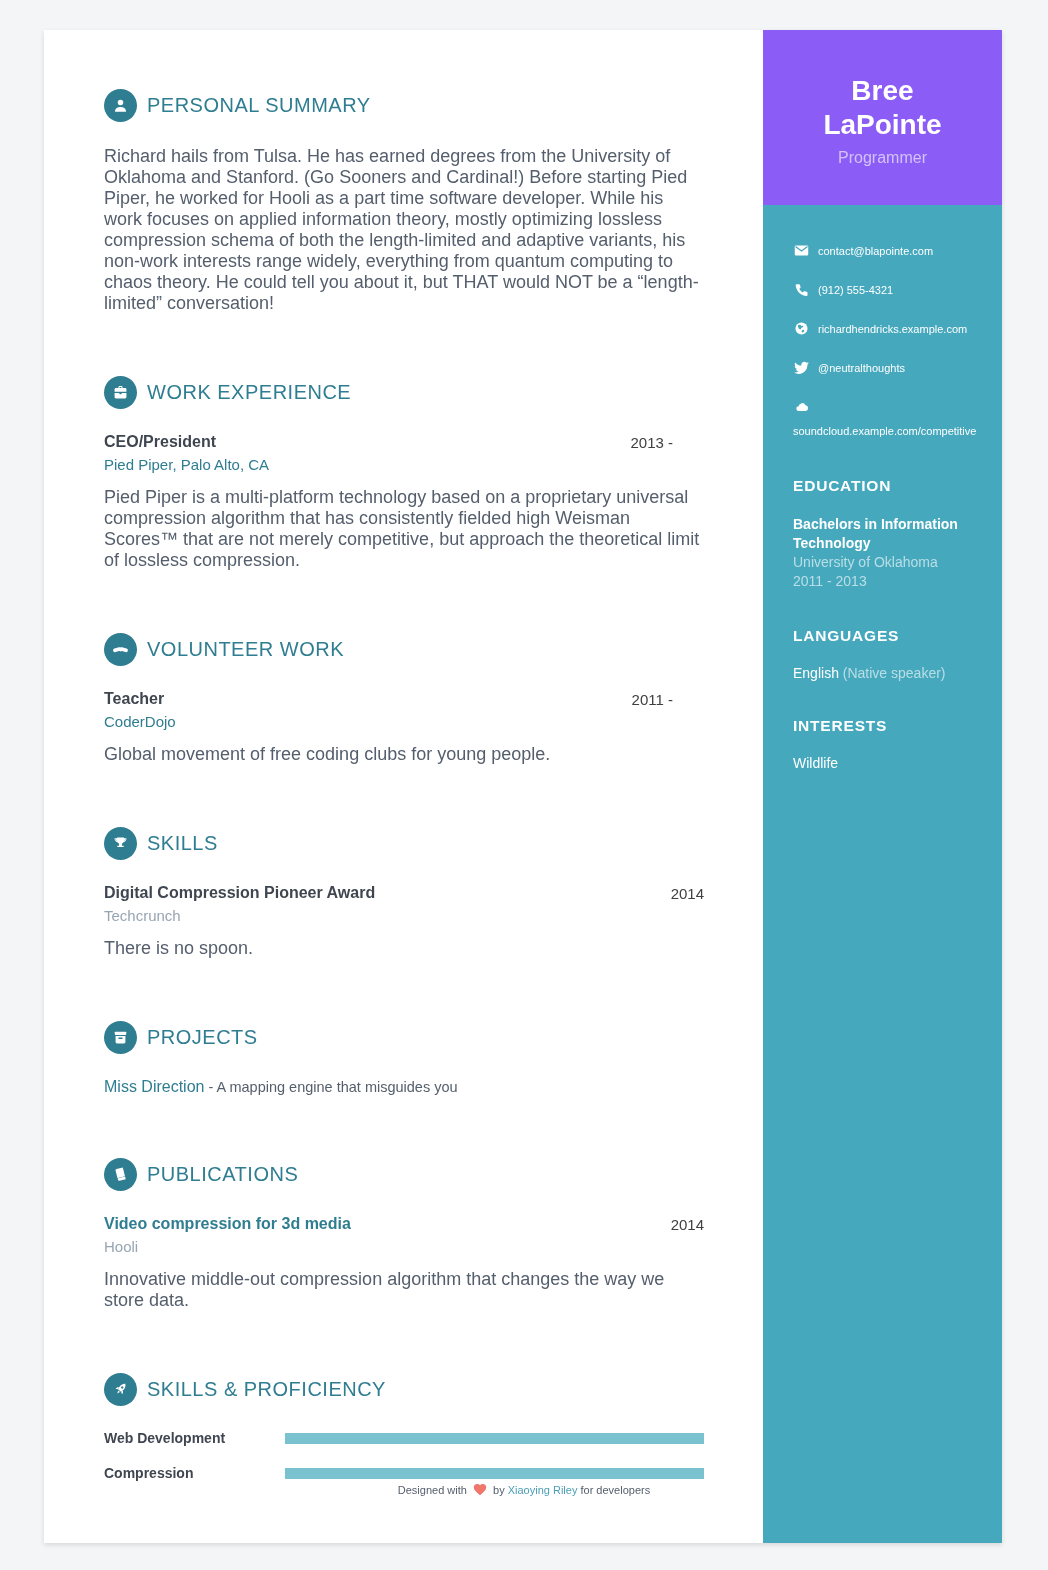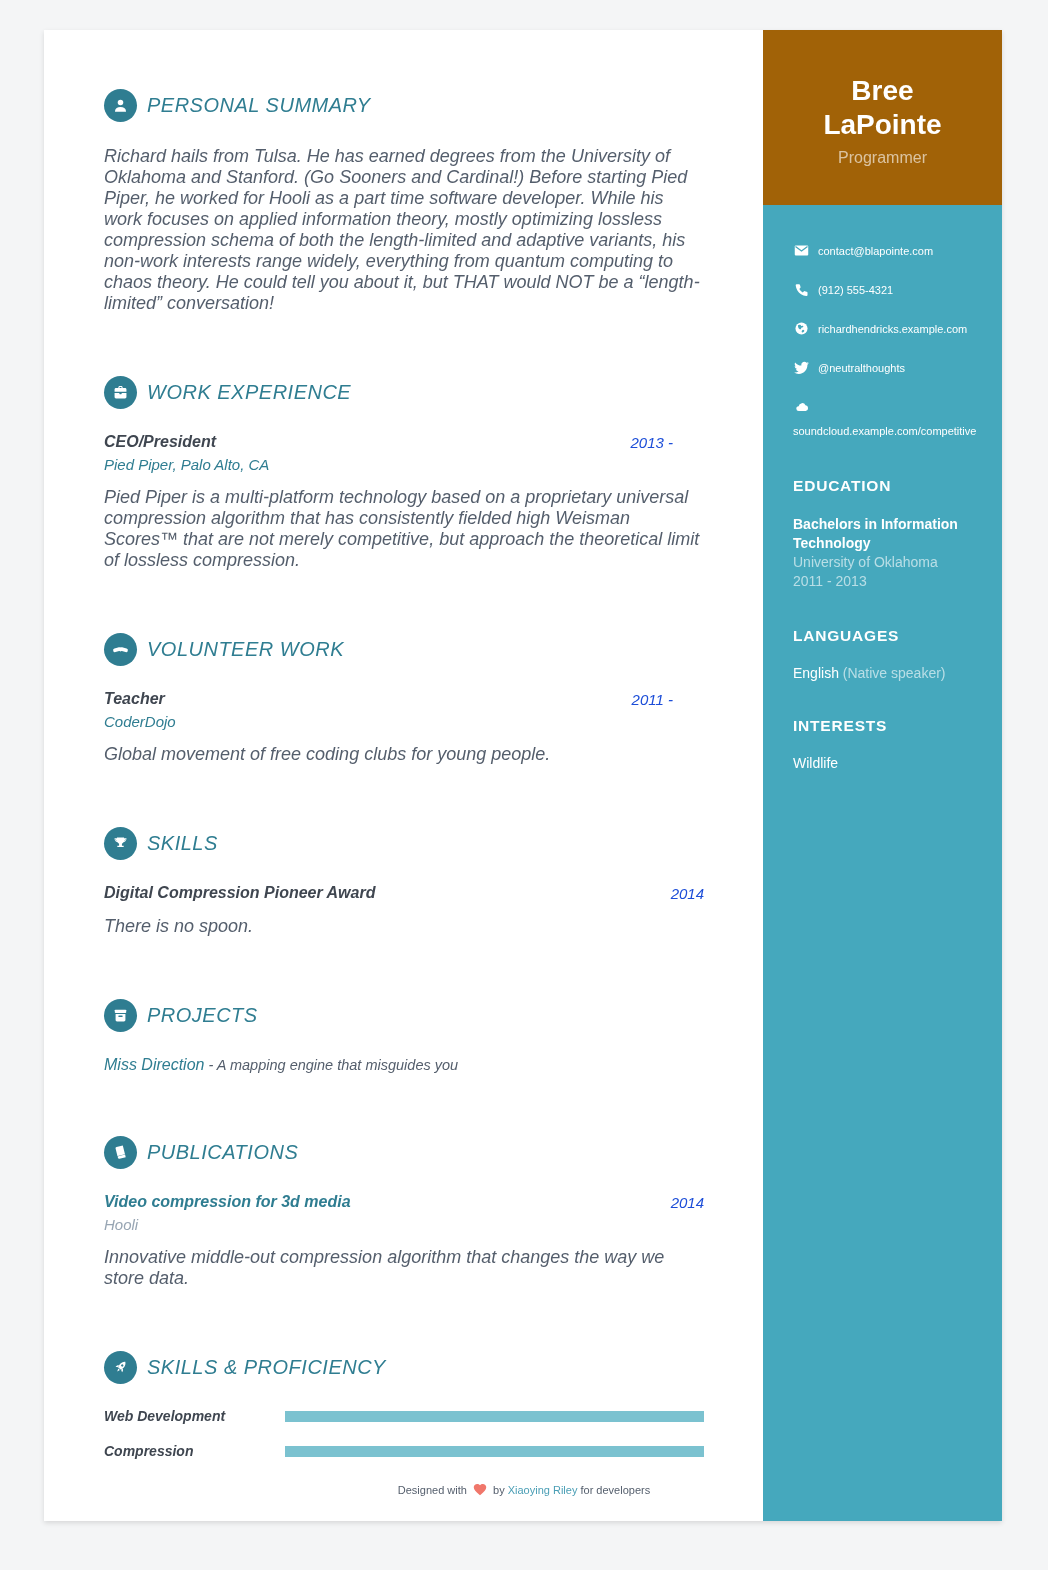--- a/index.html
+++ b/index.html
@@ -14,39 +14,38 @@
     position: absolute; left: 44px; top: 30px;
     width: 958px; min-height: 1398px;
     background: #ffffff;
     display: flex;
     box-shadow: 0 2px 5px rgba(0,0,0,.12);
   }
   
   .main {
     width: 868px; box-sizing: border-box;
     padding: 59px 59px 0 60px;
-    font-style: italic;
   }
   .section { margin-bottom: 62px; }
   .section-heading { display: flex; align-items: center; margin-bottom: 24px; }
   .icon-circle {
     width: 33px; height: 33px; border-radius: 50%;
     background: #2f7d91; flex: 0 0 33px;
     display: inline-flex; align-items: center; justify-content: center;
     margin-right: 10px;
   }
   .icon-circle svg { width: 19px; height: 19px; }
   h2.section-title {
     margin: 0; font-size: 20px; font-weight: normal;
     color: #2f7d91; letter-spacing: .5px;
   }
   .item-head { display: flex; align-items: flex-end; justify-content: space-between; }
   .item-title { margin: 0; font-size: 16px; font-weight: bold; color: #3f4650; }
   .item-title.teal { color: #2f7d91; }
-  .item-date { font-size: 15px; color: #1d4ed8; white-space: pre; }
+  .item-date { font-size: 15px; color: #404040; white-space: pre; }
   .item-date.range-gap { padding-right: 31px; }
   .item-org { font-size: 15px; margin-top: 5px; color: #2f7d91; }
   .item-org.muted { color: #97a5b3; }
   .item-desc, .summary-text {
     margin: 14px 0 0 0; font-size: 18px; line-height: 21px; color: #545e6c;
   }
   .summary-text { margin-top: 0; }
   .project-line { font-size: 14.5px; color: #545e6c; }
   .project-link { color: #2f7d91; font-size: 16px; text-decoration: none; cursor: pointer; }
   .org-link { cursor: pointer; }
@@ -54,21 +53,21 @@
   .skill-row { display: flex; align-items: center; margin-bottom: 19px; }
   .skill-name { width: 181px; flex: 0 0 181px; font-size: 14px; font-weight: bold; color: #3f4650; }
   .skill-track { flex: 1; height: 11px; }
   .skill-bar { height: 11px; background: #7bc2d0; width: 0; }
   
   .sidebar {
     width: 239px; flex: 0 0 239px;
     background: #45a8bd; color: #ffffff;
   }
   .sidebar-header {
-    background: #a16207; height: 175px; box-sizing: border-box;
+    background: #8b5cf6; height: 175px; box-sizing: border-box;
     text-align: center; padding-top: 44px;
   }
   .person-name { margin: 0; font-size: 28px; line-height: 34px; font-weight: bold; color: #fff; }
   .person-role { margin-top: 7px; font-size: 16px; color: rgba(255,255,255,.62); }
   .sidebar-body { padding: 36px 28px 0 30px; }
   .contact-item { font-size: 11px; line-height: 20px; margin-bottom: 15px; color: #fff; }
   .contact-item .sb-icon { display: inline-block; vertical-align: -4px; margin-right: 8px; }
   .contact-item .sb-icon svg { width: 17px; height: 17px; }
   .contact-text { color: #fff; text-decoration: none; cursor: pointer; }
   .sb-section { margin-top: 36px; }
@@ -152,20 +151,21 @@
               <path d="M7.5 4.3h9v1.2h3.1c-.1 2.7-1.6 4.5-3.8 5a4.9 4.9 0 0 1-2 1.9v2.3H16v1.8H8v-1.8h2.2v-2.3a4.9 4.9 0 0 1-2-1.9c-2.2-.5-3.7-2.3-3.8-5h3.1V4.3zM6 6.7h-.6c.3 1.2 1 2 1.9 2.5-.6-.7-1-1.6-1.3-2.5zm10.7 2.5c.9-.5 1.6-1.3 1.9-2.5H18c-.3.9-.7 1.8-1.3 2.5z"></path>
             </svg>
         </span>
         <h2 class="section-title">SKILLS</h2>
       </div>
       <div class="item">
         <div class="item-head">
           <h3 class="item-title">Digital Compression Pioneer Award</h3>
           <span class="item-date">2014</span>
         </div>
+        <div class="item-org muted">Techcrunch</div>
         <p class="item-desc">There is no spoon.</p>
       </div>
     </section>
 
     <section class="section">
       <div class="section-heading">
         <span class="icon-circle">
           <svg viewBox="0 0 24 24" fill="#fff">
               <rect x="4.8" y="4.6" width="14.4" height="4.2" rx="0.9"></rect>
               <path d="M5.8 10.2h12.4v7.6c0 1-.8 1.8-1.8 1.8H7.6c-1 0-1.8-.8-1.8-1.8v-7.6z"></path>

